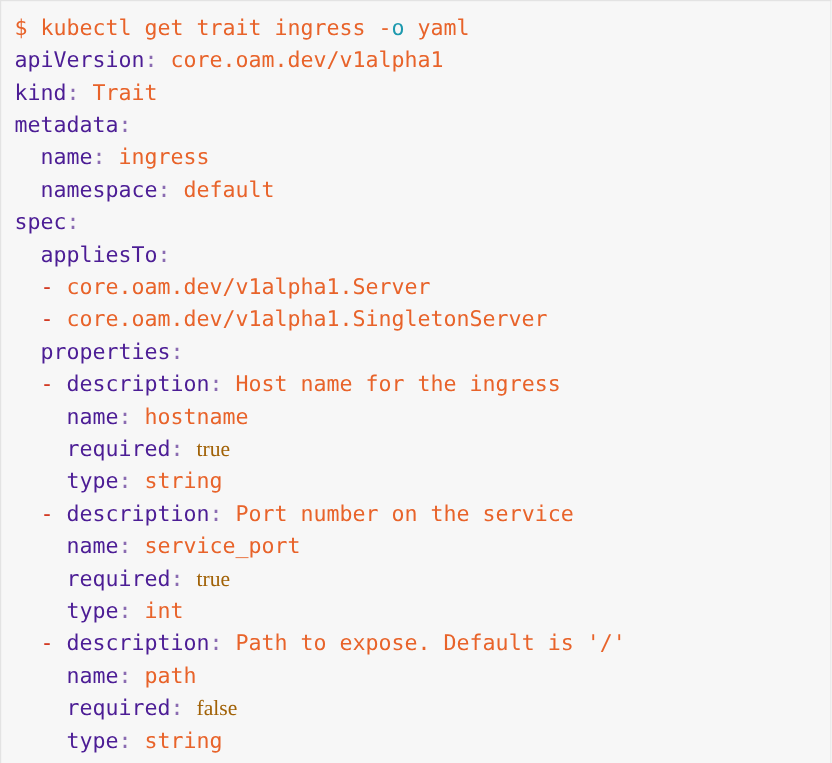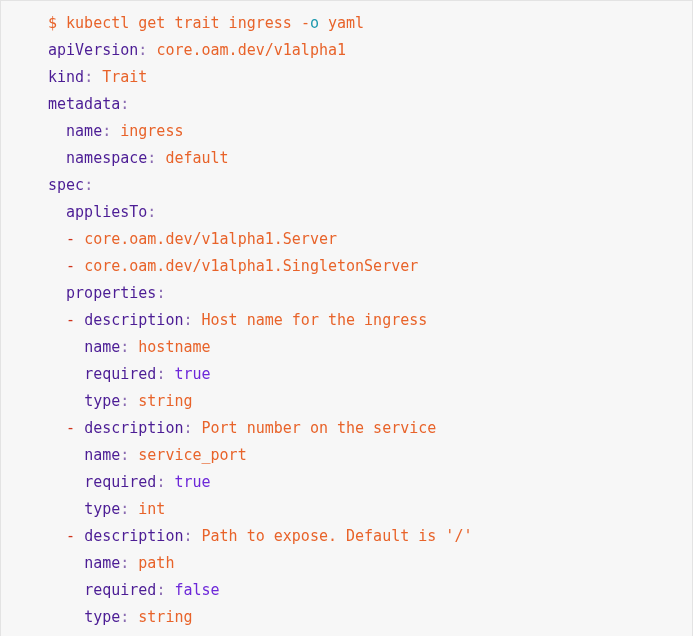--- a/index.html
+++ b/index.html
@@ -19,40 +19,39 @@
     width: 693px;
     height: 660px;
     background: #f7f7f7;
     border: 1px solid #e3e3e3;
     border-bottom: none;
     padding: 9px 0 14px 0;
     overflow: hidden;
   }
   .code-lines {
     display: block;
-    font-size: 15px;
+    font-size: 18px;
     line-height: 27px;
     white-space: pre;
     letter-spacing: 0px;
-    padding-left: 36px;
     -webkit-font-smoothing: antialiased;
   }
   .line {
     display: block;
     height: 27px;
     padding-left: 11px;
     white-space: pre;
   }
   
   .tok-key      { color: #4c1d95; }
   .tok-punct    { color: #8a6bb1; }
   .tok-val      { color: #e8632a; }
   .tok-cmd      { color: #e8632a; }
   .tok-dash     { color: #d0321a; }
-  .tok-bool     { color: #6d28d9; }
+  .tok-bool     { color: #a16207; font-family: Liberation Serif, serif; }
   .tok-flagchar { color: #1c99ae; }
   .indent       { color: transparent; }
 </style>
 </head>
 <body>
 
 <div class="code-block">
   <code class="code-lines"><span class="line"><span class="tok-cmd">$ kubectl get trait ingress </span><span class="tok-cmd">-</span><span class="tok-flagchar">o</span><span class="tok-cmd"> yaml</span></span><span class="line"><span class="tok-key">apiVersion</span><span class="tok-punct">: </span><span class="tok-val">core.oam.dev/v1alpha1</span></span><span class="line"><span class="tok-key">kind</span><span class="tok-punct">: </span><span class="tok-val">Trait</span></span><span class="line"><span class="tok-key">metadata</span><span class="tok-punct">:</span></span><span class="line"><span class="indent">  </span><span class="tok-key">name</span><span class="tok-punct">: </span><span class="tok-val">ingress</span></span><span class="line"><span class="indent">  </span><span class="tok-key">namespace</span><span class="tok-punct">: </span><span class="tok-val">default</span></span><span class="line"><span class="tok-key">spec</span><span class="tok-punct">:</span></span><span class="line"><span class="indent">  </span><span class="tok-key">appliesTo</span><span class="tok-punct">:</span></span><span class="line"><span class="indent">  </span><span class="tok-dash">- </span><span class="tok-val">core.oam.dev/v1alpha1.Server</span></span><span class="line"><span class="indent">  </span><span class="tok-dash">- </span><span class="tok-val">core.oam.dev/v1alpha1.SingletonServer</span></span><span class="line"><span class="indent">  </span><span class="tok-key">properties</span><span class="tok-punct">:</span></span><span class="line"><span class="indent">  </span><span class="tok-dash">- </span><span class="tok-key">description</span><span class="tok-punct">: </span><span class="tok-val">Host name for the ingress</span></span><span class="line"><span class="indent">    </span><span class="tok-key">name</span><span class="tok-punct">: </span><span class="tok-val">hostname</span></span><span class="line"><span class="indent">    </span><span class="tok-key">required</span><span class="tok-punct">: </span><span class="tok-bool">true</span></span><span class="line"><span class="indent">    </span><span class="tok-key">type</span><span class="tok-punct">: </span><span class="tok-val">string</span></span><span class="line"><span class="indent">  </span><span class="tok-dash">- </span><span class="tok-key">description</span><span class="tok-punct">: </span><span class="tok-val">Port number on the service</span></span><span class="line"><span class="indent">    </span><span class="tok-key">name</span><span class="tok-punct">: </span><span class="tok-val">service_port</span></span><span class="line"><span class="indent">    </span><span class="tok-key">required</span><span class="tok-punct">: </span><span class="tok-bool">true</span></span><span class="line"><span class="indent">    </span><span class="tok-key">type</span><span class="tok-punct">: </span><span class="tok-val">int</span></span><span class="line"><span class="indent">  </span><span class="tok-dash">- </span><span class="tok-key">description</span><span class="tok-punct">: </span><span class="tok-val">Path to expose. Default is '/'</span></span><span class="line"><span class="indent">    </span><span class="tok-key">name</span><span class="tok-punct">: </span><span class="tok-val">path</span></span><span class="line"><span class="indent">    </span><span class="tok-key">required</span><span class="tok-punct">: </span><span class="tok-bool">false</span></span><span class="line"><span class="indent">    </span><span class="tok-key">type</span><span class="tok-punct">: </span><span class="tok-val">string</span></span></code>
 </div>
 

